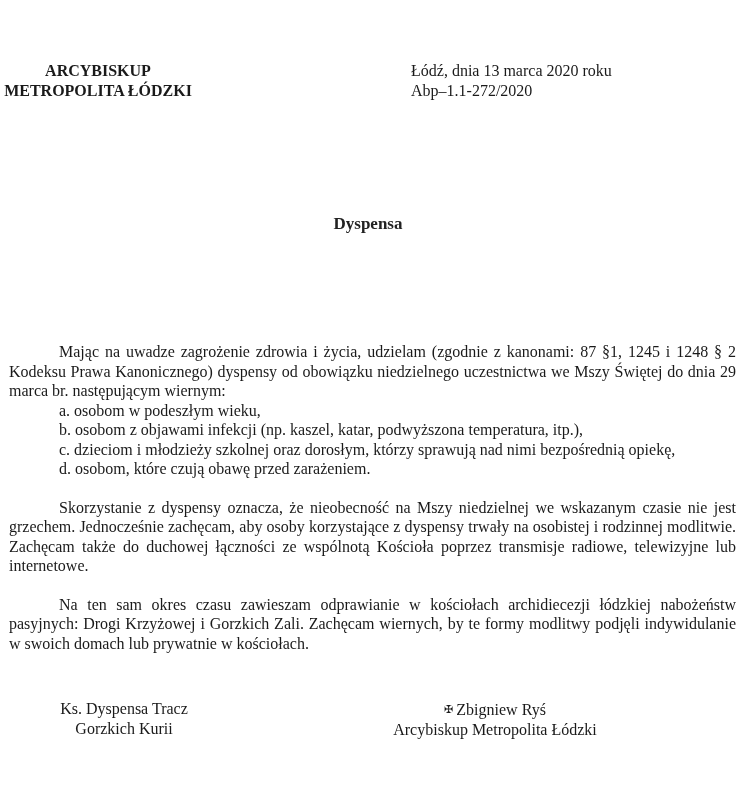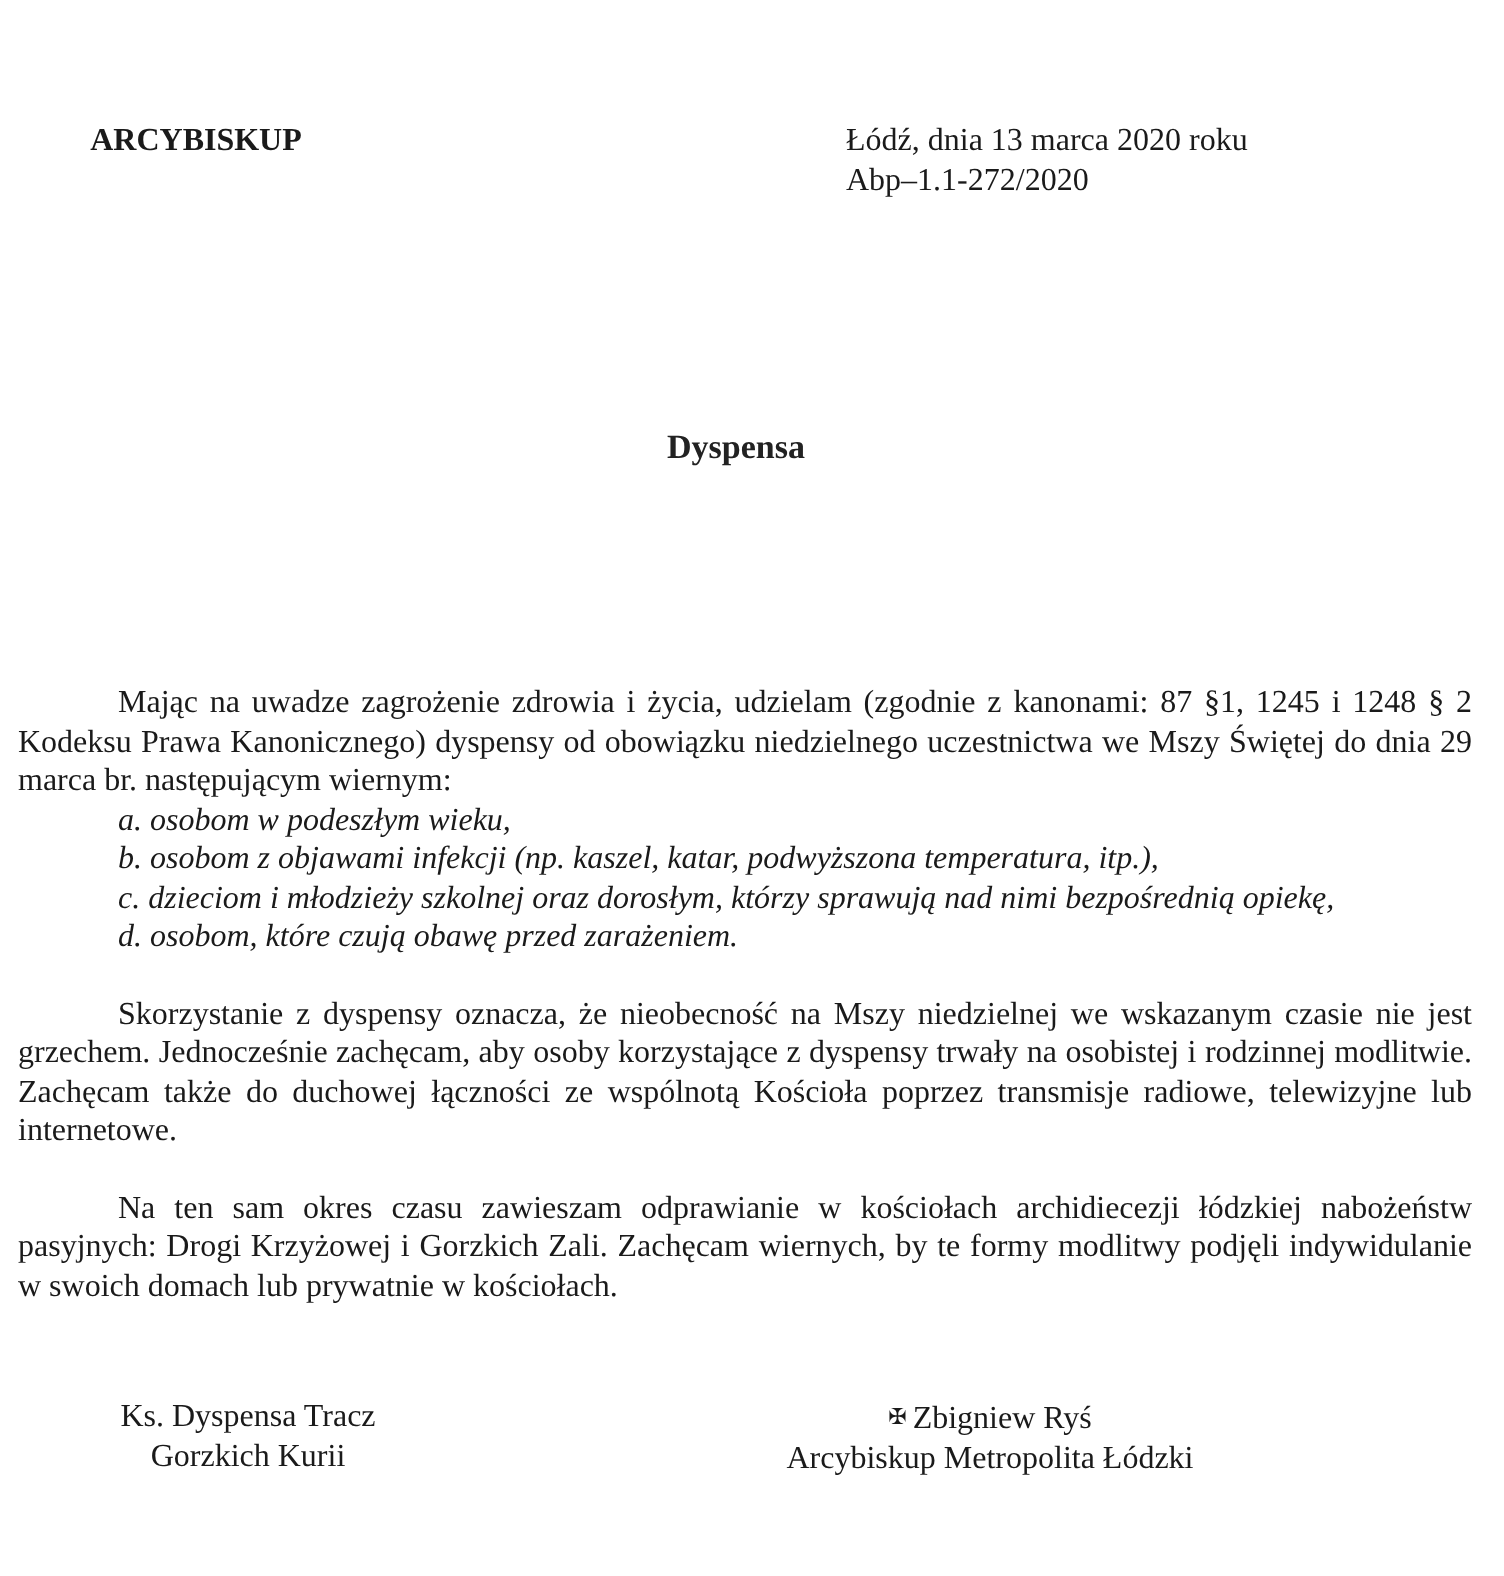--- a/index.html
+++ b/index.html
@@ -6,45 +6,46 @@
   body {
     width: 752px; height: 788px; position: relative; overflow: hidden;
     font-family: "Liberation Serif", "DejaVu Serif", serif;
     color: #1a1a1a; font-size: 16px;
   }
   .hdr-left {
     position: absolute; left: 0; top: 61px; width: 196px;
     text-align: center; font-weight: bold; font-size: 16px; line-height: 20px;
   }
   .hdr-right {
-    position: absolute; left: 423px; top: 61px;
+    position: absolute; left: 411px; top: 61px;
     font-size: 16px; line-height: 20px;
   }
   .title {
     position: absolute; left: 0; right: 16px; top: 214px; text-align: center;
     font-weight: bold; font-size: 17px; color: #222;
   }
   .body {
     position: absolute; left: 9px; width: 727px; top: 298px;
     font-size: 16px; line-height: 19.5px; text-align: justify; margin-top: 44px;
   }
   .para { text-indent: 50px; margin: 0; }
-  .list { margin: 0; padding: 0; list-style: none; font-style: italic; }
+  .list { margin: 0; padding: 0; list-style: none; }
   .list li { padding-left: 50px; }
   .gap { height: 19px; }
   .sig { position: absolute; top: 699px; text-align: center; font-size: 16px; line-height: 20px; }
   .sig-left { left: 54px; width: 140px; }
   .sig-right { left: 378px; width: 234px; }
   .cross { font-size: 11px; vertical-align: 2px; margin-right: 3px; }
 </style>
 </head>
 <body>
 
 <div class="hdr-left">
   <div>ARCYBISKUP</div>
+  <div>METROPOLITA ŁÓDZKI</div>
 </div>
 
 <div class="hdr-right">
   <div>Łódź, dnia 13 marca 2020 roku</div>
   <div>Abp–1.1-272/2020</div>
 </div>
 
 <div class="title">Dyspensa</div>
 
 <div class="body">

